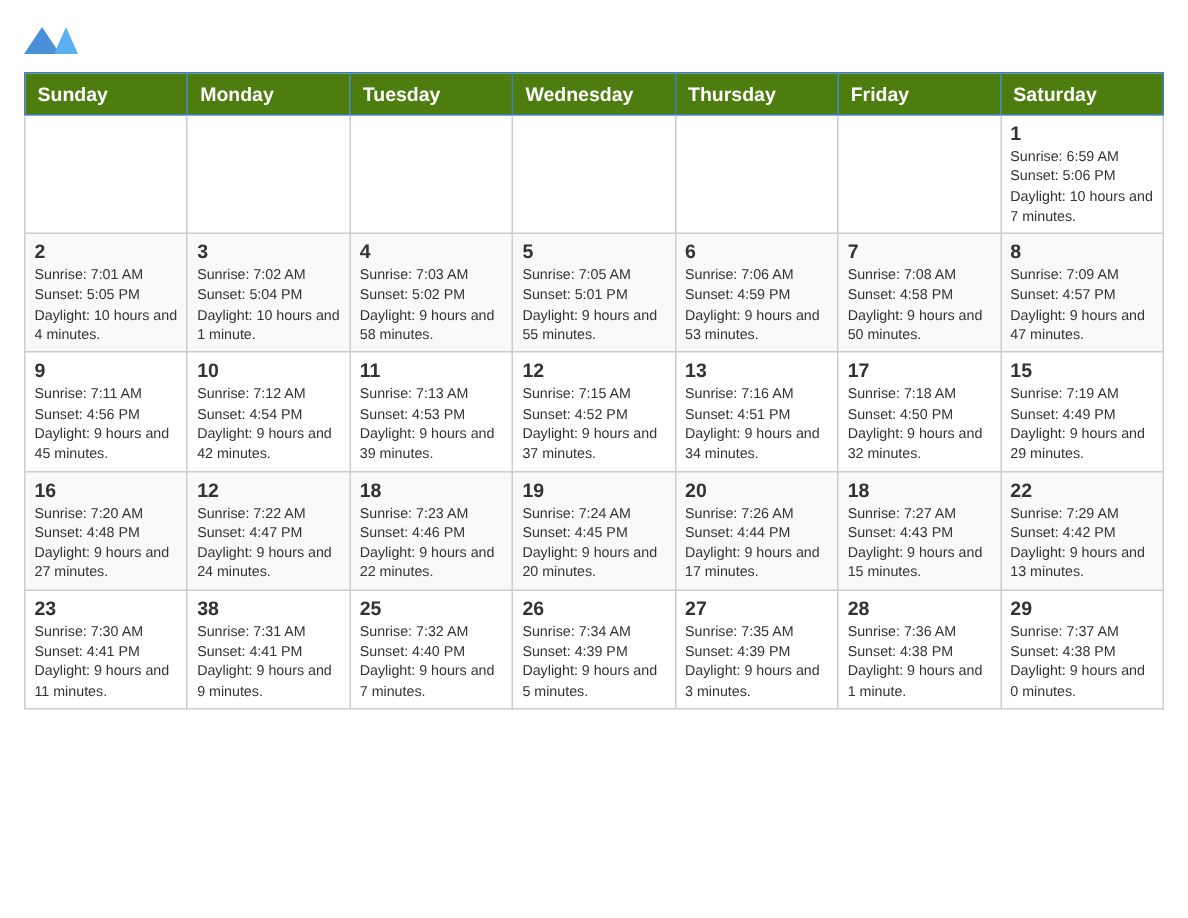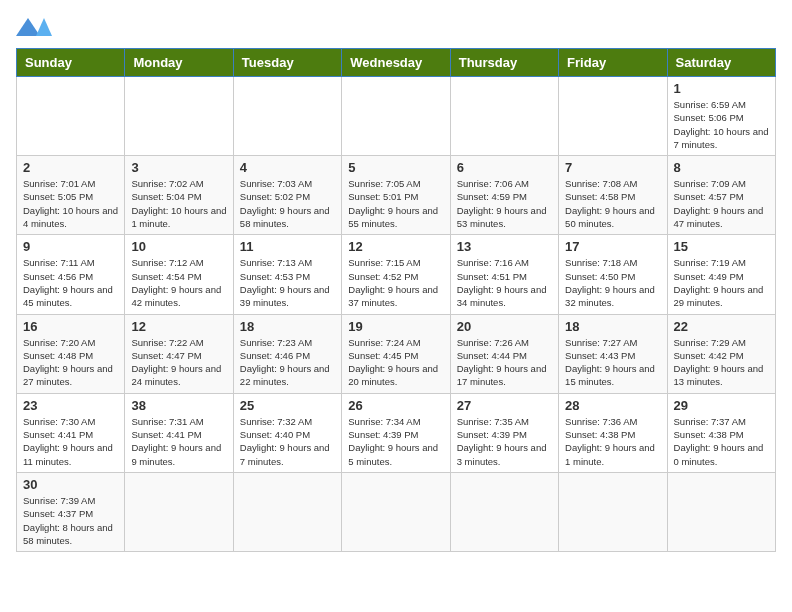--- a/index.html
+++ b/index.html
@@ -305,28 +305,14 @@
 Sunset: 4:38 PM
 Daylight: 9 hours and 1 minute.</div>
         </td>
         <td>
           <span class="day-number">29</span>
           <div class="day-info">Sunrise: 7:37 AM
 Sunset: 4:38 PM
 Daylight: 9 hours and 0 minutes.</div>
         </td>
       </tr>
-      <tr>
-        <td>
-          <span class="day-number">30</span>
-          <div class="day-info">Sunrise: 7:39 AM
-Sunset: 4:37 PM
-Daylight: 8 hours and 58 minutes.</div>
-        </td>
-        <td class="empty-cell"></td>
-        <td class="empty-cell"></td>
-        <td class="empty-cell"></td>
-        <td class="empty-cell"></td>
-        <td class="empty-cell"></td>
-        <td class="empty-cell"></td>
-      </tr>
     </tbody>
 </table>
 
 </body></html>

